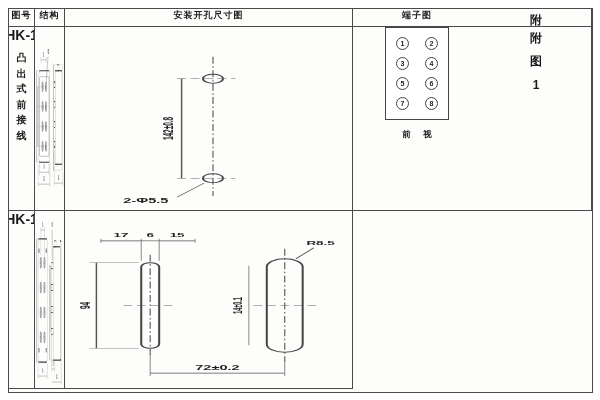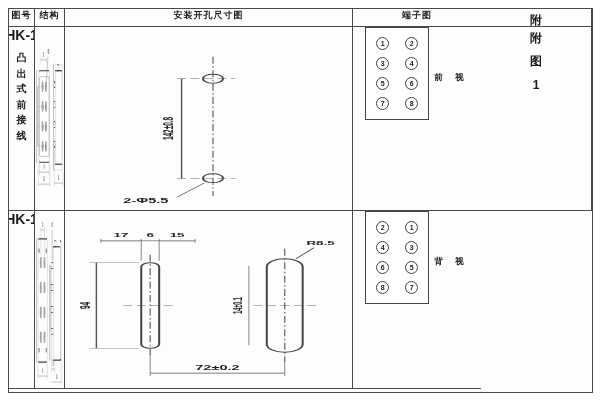--- a/index.html
+++ b/index.html
@@ -18,21 +18,21 @@
   .s10{stroke:#3d3d3d;stroke-width:1;fill:none}
   .s09{stroke:#454545;stroke-width:.9;fill:none}
   .s08{stroke:#454545;stroke-width:.8;fill:none}
   .s06{stroke:#555;stroke-width:.6;fill:none}
   .dim{stroke:#555;stroke-width:.65;fill:none}
   .ext{stroke:#8a8a8a;stroke-width:.45;fill:none}
   .cl{stroke:#666;stroke-width:.55;fill:none;stroke-dasharray:7 2.5 1.5 2.5}
   .dsh{stroke:#666;stroke-width:.5;fill:none;stroke-dasharray:4 2}
   text{fill:#1c1c1c;font-family:"Liberation Sans",sans-serif}
   .t65{font-size:6.5px}.t6{font-size:6px}.t55{font-size:5.5px}
-  .term-wrap { display:flex; align-items:center; }
+  .term-wrap { display:flex; flex-direction:column; align-items:center; }
   .term-box { border:1px solid #444; background:#fff; display:grid; grid-template-columns:repeat(2,13px); column-gap:16px; row-gap:7px; padding:9px 10px; }
   .term-circle { width:13px; height:13px; border:1px solid #444; border-radius:50%; font-size:7px; display:flex; align-items:center; justify-content:center; background:#fff; }
   .term-label { margin-top:9px; font-size:8.5px; white-space:nowrap; letter-spacing:5px; text-indent:5px; }
 </style>
 </head>
 <body>
 
 <div class="sheet">
   <div class="grid">
 
@@ -299,32 +299,17 @@
         <line x1="82" y1="55" x2="82" y2="135" class="ext"></line>
         <text x="79" y="95" text-anchor="middle" class="t55" transform="rotate(-90 79 95)">14±0.1</text>
 
         <line x1="38" y1="146" x2="38" y2="166" class="ext"></line>
           <line x1="98" y1="152" x2="98" y2="166" class="ext"></line>
         <line x1="38" y1="163" x2="98" y2="163" class="dim"></line>
         <text x="68" y="160" text-anchor="middle" class="t65">72±0.2</text>
       </svg>
     </div>
 
-    <div class="cell lc">
-      <div class="term-wrap">
-        <div class="term-box">
-          <div class="term-circle">2</div>
-          <div class="term-circle">1</div>
-          <div class="term-circle">4</div>
-          <div class="term-circle">3</div>
-          <div class="term-circle">6</div>
-          <div class="term-circle">5</div>
-          <div class="term-circle">8</div>
-          <div class="term-circle">7</div>
-        </div>
-        <div class="term-label">背 视</div>
-      </div>
-    </div>
 
     <div class="cell footer-cell"></div>
 
   </div>
 </div>
 
 </body></html>

